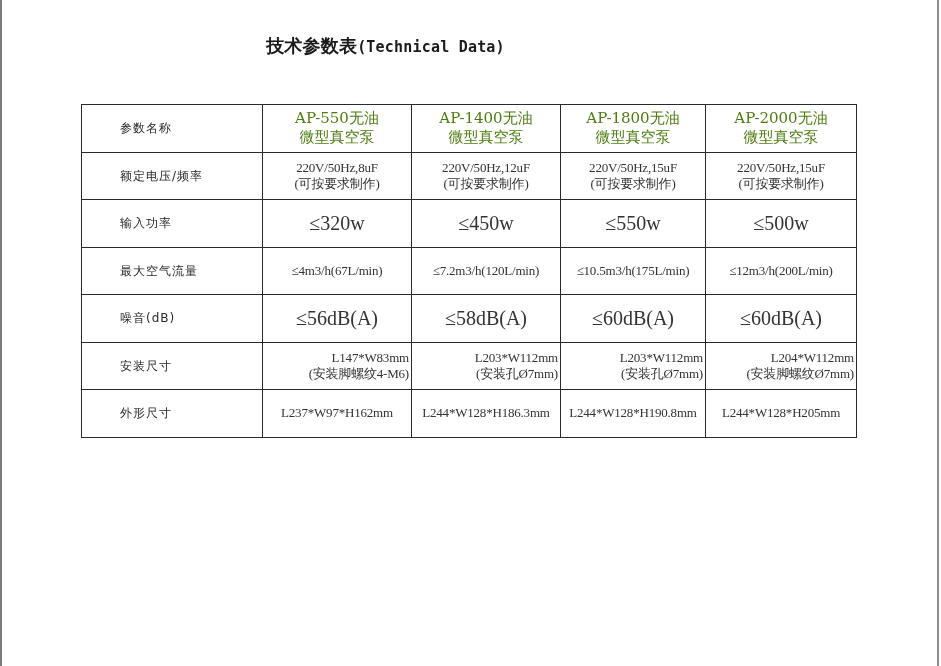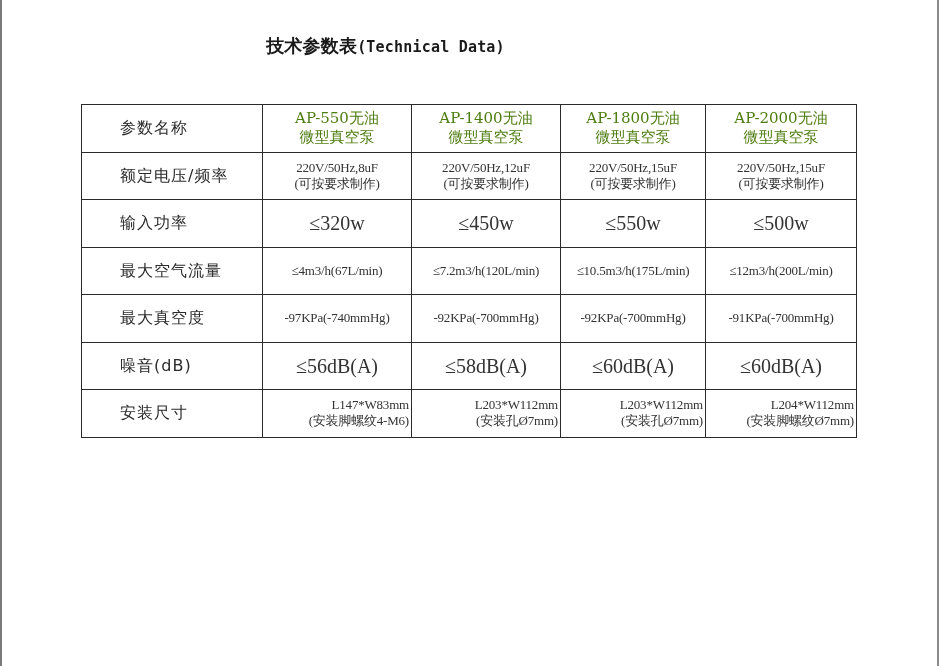--- a/index.html
+++ b/index.html
@@ -56,21 +56,21 @@
     font-size: 13px;
     color: #333;
     line-height: 16px;
     white-space: nowrap;
     overflow: hidden;
   }
   table.spec td.label {
     text-align: left;
     padding-left: 38px;
     font-family: "DejaVu Sans", "Liberation Sans", sans-serif;
-    font-size: 16px;
+    font-size: 12px;
     color: #2a2a2a;
     letter-spacing: 1px;
   }
   table.spec tr.header td.model {
     font-size: 15px;
     line-height: 19px;
     color: #4d7c0f;
   }
   table.spec td .line { display: block; }
   table.spec td.value {
@@ -153,27 +153,20 @@
     </tr>
 
     <tr>
       <td class="label">最大空气流量</td>
       <td class="value small">≤4m3/h(67L/min)</td>
       <td class="value small">≤7.2m3/h(120L/min)</td>
       <td class="value small">≤10.5m3/h(175L/min)</td>
       <td class="value small">≤12m3/h(200L/min)</td>
     </tr>
 
-    <tr>
-      <td class="label">最大真空度</td>
-      <td class="value small">-97KPa(-740mmHg)</td>
-      <td class="value small">-92KPa(-700mmHg)</td>
-      <td class="value small">-92KPa(-700mmHg)</td>
-      <td class="value small">-91KPa(-700mmHg)</td>
-    </tr>
 
     <tr>
       <td class="label">噪音(dB)</td>
       <td class="value">≤56dB(A)</td>
       <td class="value">≤58dB(A)</td>
       <td class="value">≤60dB(A)</td>
       <td class="value">≤60dB(A)</td>
     </tr>
 
 
@@ -192,14 +185,21 @@
       <td class="value small left-align">
         <span class="line">L203*W112mm</span>
         <span class="line">(安装孔Ø7mm)</span>
       </td>
       <td class="value small left-align">
         <span class="line">L204*W112mm</span>
         <span class="line">(安装脚螺纹Ø7mm)</span>
       </td>
     </tr>
 
+    <tr>
+      <td class="label">外形尺寸</td>
+      <td class="value small">L237*W97*H162mm</td>
+      <td class="value small">L244*W128*H186.3mm</td>
+      <td class="value small">L244*W128*H190.8mm</td>
+      <td class="value small">L244*W128*H205mm</td>
+    </tr>
   </tbody>
 </table>
 
 </body></html>

